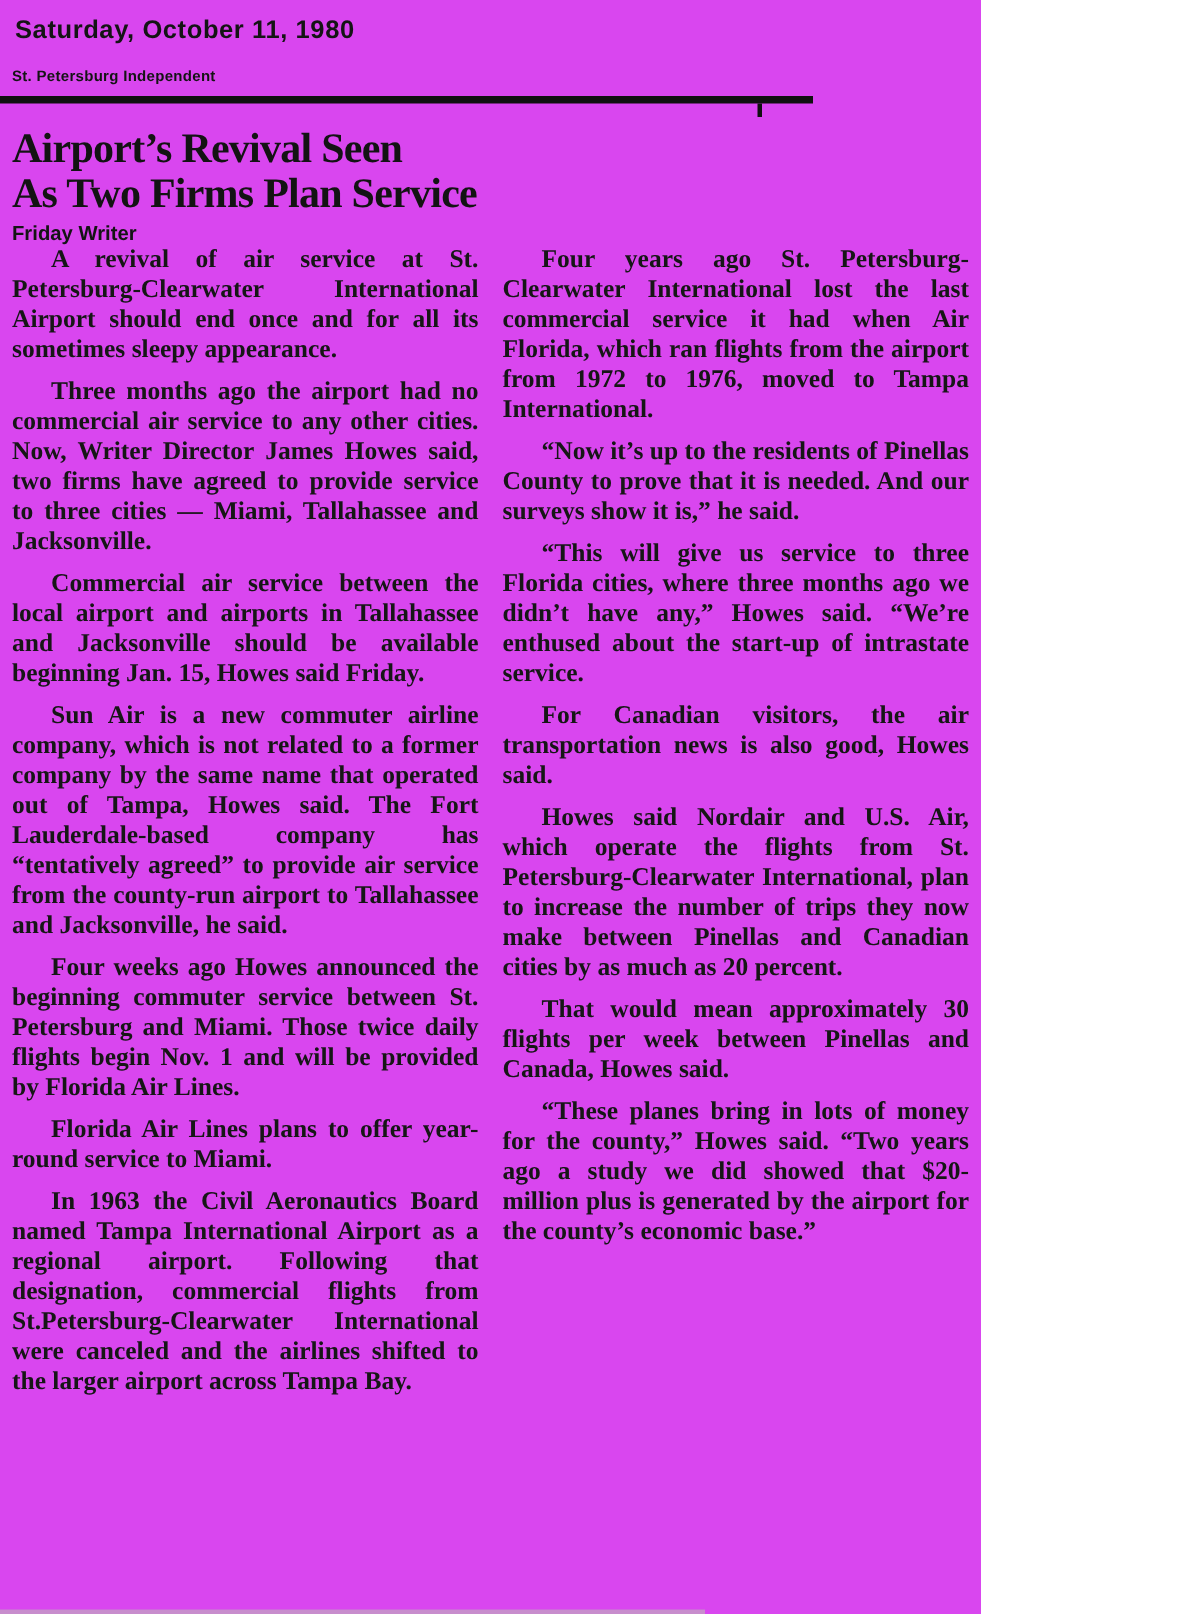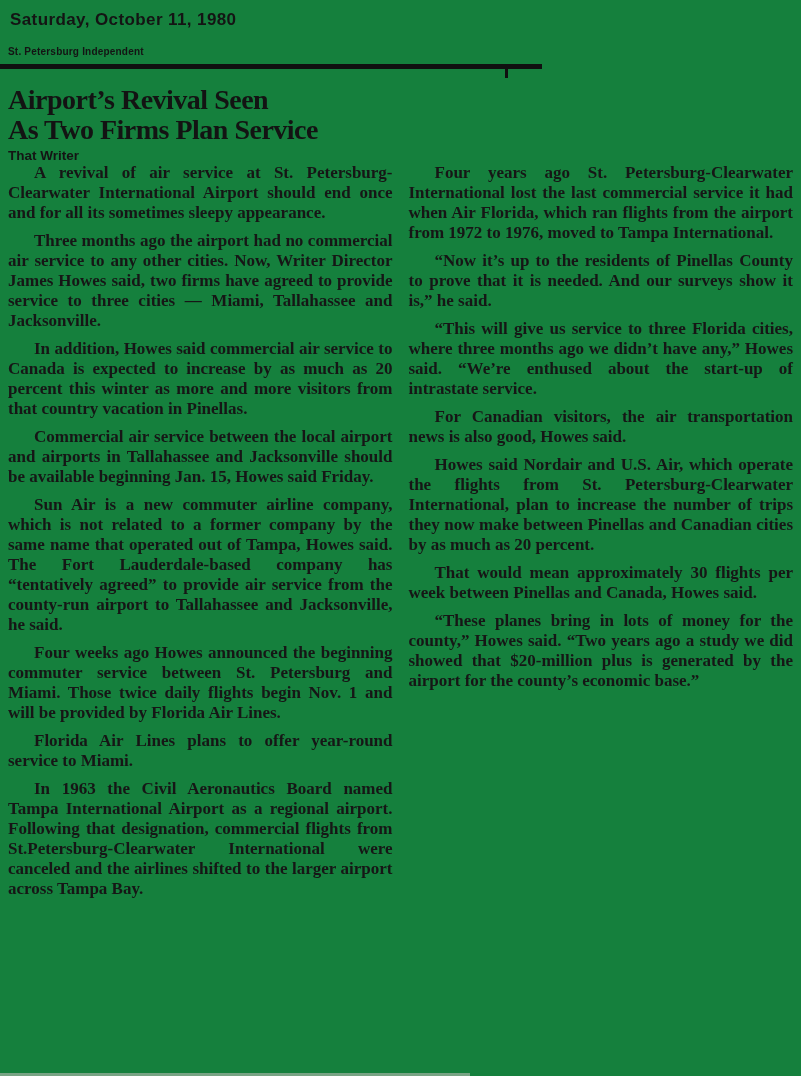--- a/index.html
+++ b/index.html
@@ -1,21 +1,21 @@
 <!DOCTYPE html>
 <html><head>
 <meta charset="utf-8">
 <style>
   html, body { margin: 0; padding: 0; background: #ffffff; }
   .page {
     position: relative;
-    width: 801px;
+    width: 654px;
     height: 1076px;
     box-sizing: border-box;
-    background: #15803d;
+    background: #d946ef;
     color: #141414;
     padding: 8px 8px 0 8px;
     overflow: hidden;
     font-family: "Liberation Serif", serif;
   }
   .masthead-date {
     font-family: "Liberation Sans", sans-serif;
     font-weight: 700;
     font-size: 17px;
     letter-spacing: 0.4px;
@@ -102,28 +102,27 @@
   <div class="rule">
     <span class="rule-tick"></span>
   </div>
 
   <h1 class="headline">
     <span>Airport’s Revival Seen</span><br>
     <span>As Two Firms Plan Service</span>
   </h1>
 
 
-  <div class="byline-role">That Writer</div>
+  <div class="byline-role">Friday Writer</div>
 
   <div class="columns">
 
     <div class="col">
       <p>A revival of air service at St. Petersburg-Clearwater International Airport should end once and for all its sometimes sleepy appearance.</p>
       <p>Three months ago the airport had no commercial air service to any other cities. Now, Writer Director James Howes said, two firms have agreed to provide service to three cities — Miami, Tallahassee and Jacksonville.</p>
-      <p>In addition, Howes said commercial air service to Canada is expected to increase by as much as 20 percent this winter as more and more visitors from that country vacation in Pinellas.</p>
       <p>Commercial air service between the local airport and airports in Tallahassee and Jacksonville should be available beginning Jan. 15, Howes said Friday.</p>
       <p>Sun Air is a new commuter airline company, which is not related to a former company by the same name that operated out of Tampa, Howes said. The Fort Lauderdale-based company has “tentatively agreed” to provide air service from the county-run airport to Tallahassee and Jacksonville, he said.</p>
       <p>Four weeks ago Howes announced the beginning commuter service between St. Petersburg and Miami. Those twice daily flights begin Nov. 1 and will be provided by Florida Air Lines.</p>
       <p>Florida Air Lines plans to offer year-round service to Miami.</p>
       <p>In 1963 the Civil Aeronautics Board named Tampa International Airport as a regional airport. Following that designation, commercial flights from St.Petersburg-Clearwater International were canceled and the airlines shifted to the larger airport across Tampa Bay.</p>
     </div>
 
     <div class="col">
       <p>Four years ago St. Petersburg-Clearwater International lost the last commercial service it had when Air Florida, which ran flights from the airport from 1972 to 1976, moved to Tampa International.</p>
       <p>“Now it’s up to the residents of Pinellas County to prove that it is needed. And our surveys show it is,” he said.</p>

